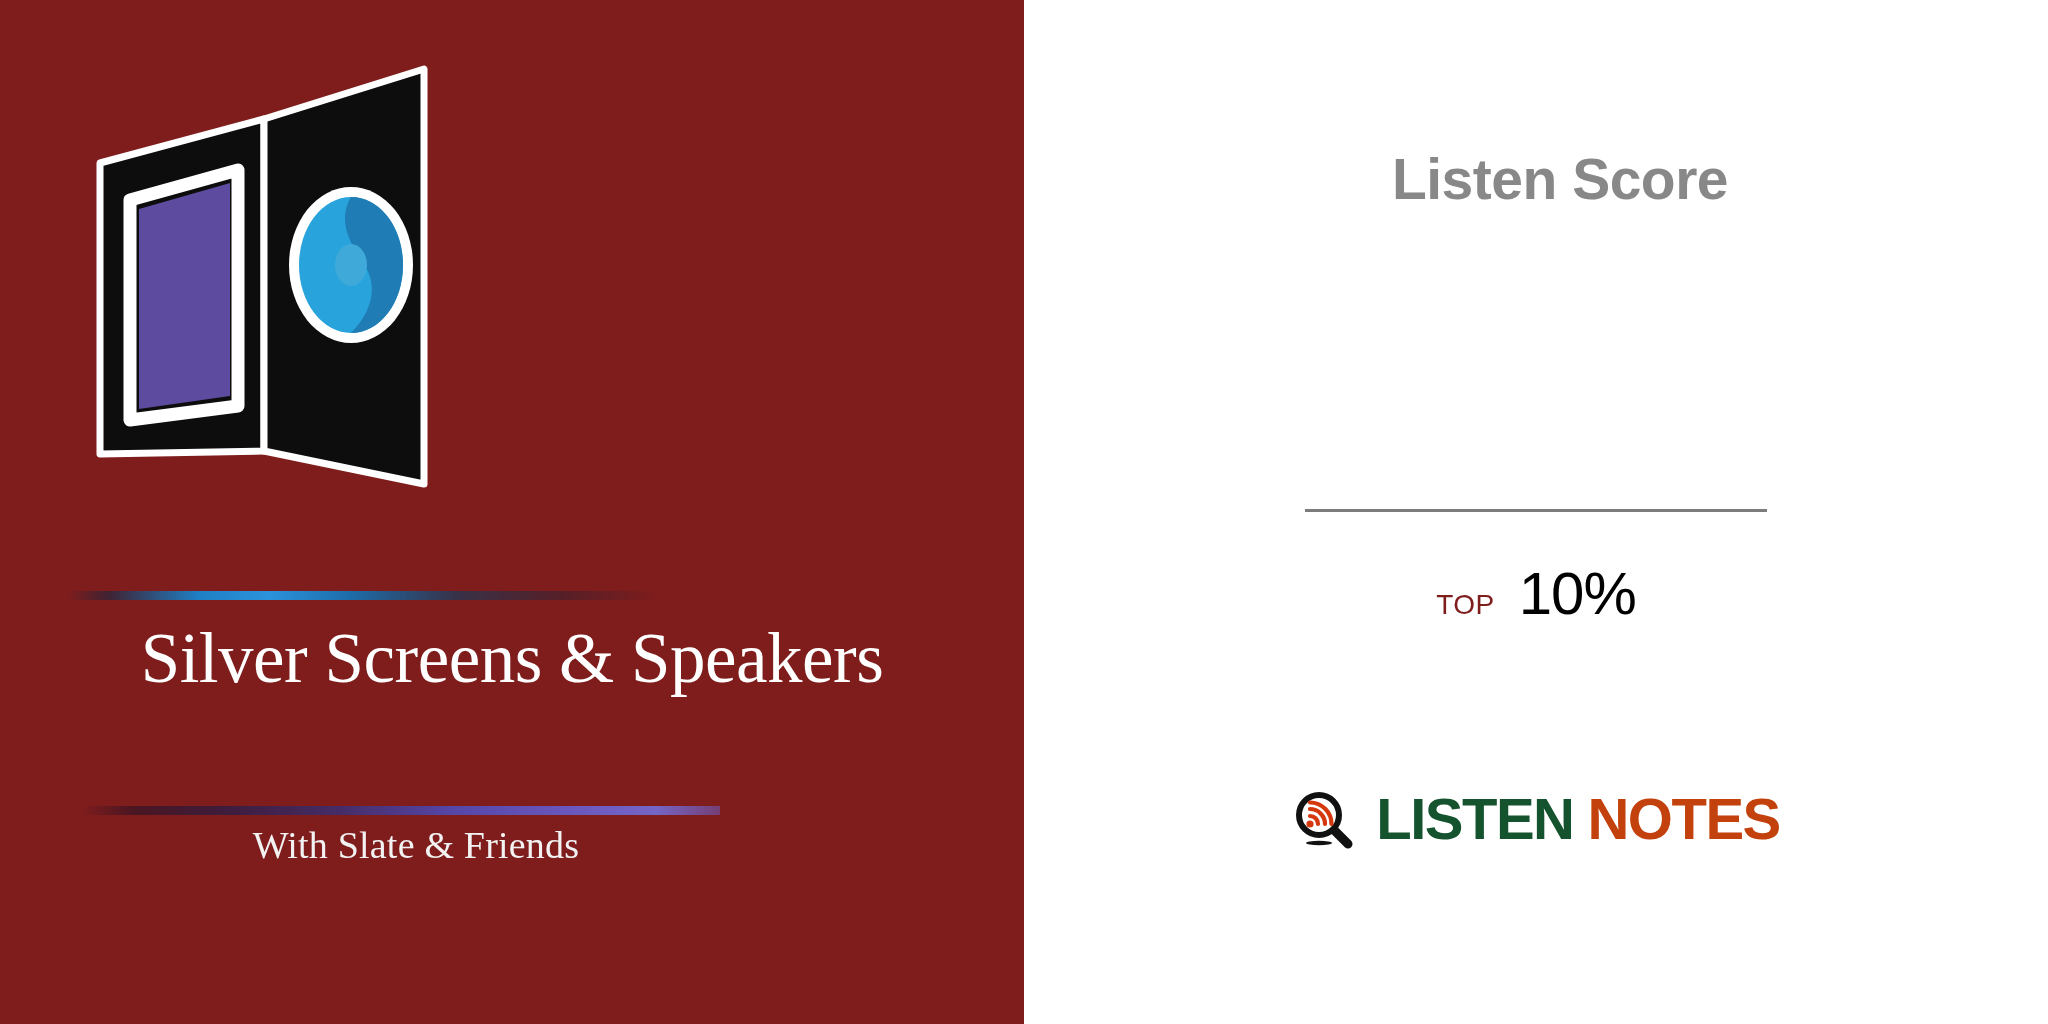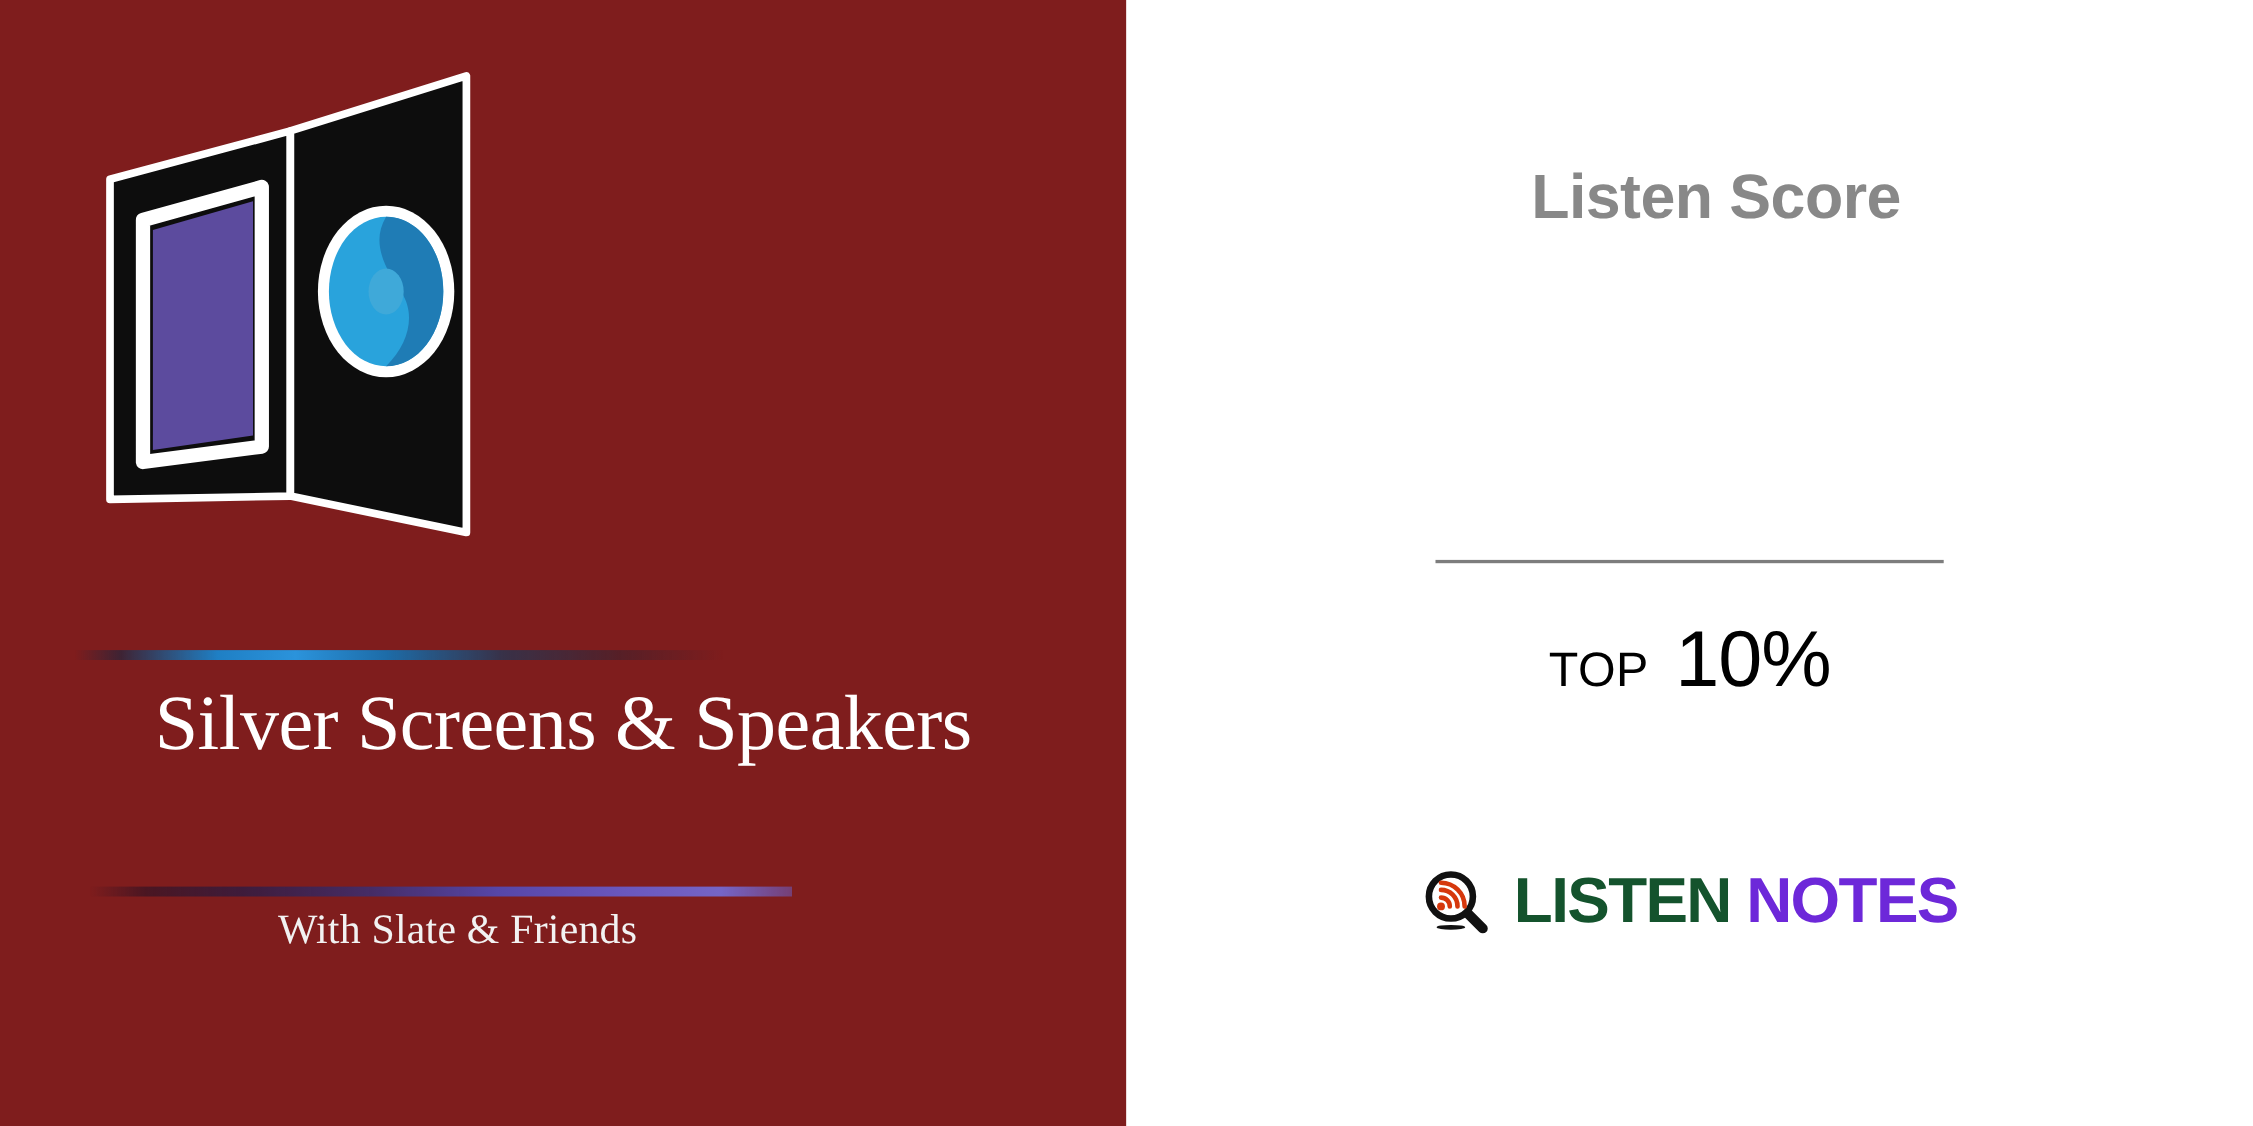--- a/index.html
+++ b/index.html
@@ -158,31 +158,31 @@
     position: absolute;
     left: 0;
     top: 564px;
     width: 1024px;
     display: flex;
     align-items: baseline;
     justify-content: center;
     gap: 24px;
   }
   .rank-top {
-    color: #000000;
-    font-family: "Liberation Sans", sans-serif;
-    font-size: 44px;
+    color: #7f1d1d;
+    font-family: "Liberation Sans", sans-serif;
+    font-size: 28px;
     font-weight: 400;
     letter-spacing: 0.5px;
     line-height: 1;
   }
   .rank-pct {
     color: #000000;
     font-family: "Liberation Sans", sans-serif;
-    font-size: 72px;
+    font-size: 60px;
     font-weight: 400;
     letter-spacing: -1px;
     line-height: 1;
   }
 
   
   .brand {
     position: absolute;
     left: 0;
     top: 788px;
@@ -200,21 +200,21 @@
   .brand-mark svg { display: block; }
   .brand-word {
     font-family: "Liberation Sans", sans-serif;
     font-size: 58px;
     font-weight: 700;
     letter-spacing: -1.5px;
     line-height: 1;
     white-space: nowrap;
   }
   .brand-listen { color: #14532d; }
-  .brand-notes  { color: #6d28d9; margin-left: 14px; }
+  .brand-notes  { color: #c2410c; margin-left: 14px; }
 </style>
 </head>
 <body>
 
 <div id="root">
 
   <div class="cover">
 
     <div class="artwork">
       <svg width="1024" height="520" viewBox="0 0 1024 520" xmlns="http://www.w3.org/2000/svg">

